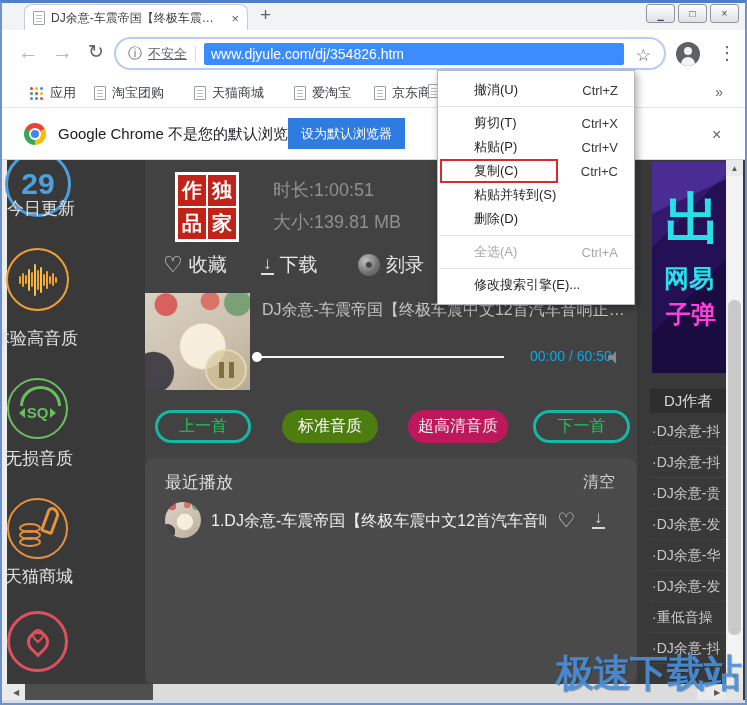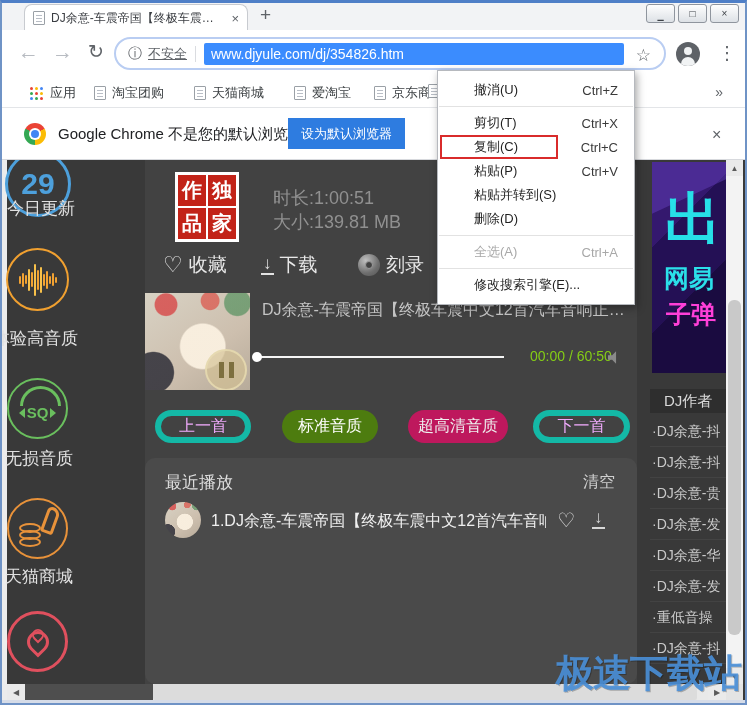--- a/index.html
+++ b/index.html
@@ -123,26 +123,26 @@
        linear-gradient(145deg,#d8d2c4,#cdbfae 60%,#b7ab9a);}
   .artbox{position:absolute;left:0;top:133px;width:105px;height:97px;overflow:hidden;}
   .pausebtn{position:absolute;left:60px;top:56px;width:42px;height:42px;border-radius:50%;
             background:rgba(210,192,146,.65);border:2px solid rgba(232,218,178,.85);box-sizing:border-box;}
   .pausebtn::before,.pausebtn::after{content:"";position:absolute;top:11px;width:5px;height:16px;background:#7d6f3f;}
   .pausebtn::before{left:12px}.pausebtn::after{left:22px}
   .trackt{position:absolute;left:117px;top:140px;width:372px;font-size:16px;color:#c4c4c4;
           white-space:nowrap;overflow:hidden;text-overflow:ellipsis;}
   .pline{position:absolute;left:109px;top:196px;width:250px;height:2px;background:#f5f5f5;}
   .pdot{position:absolute;left:-2px;top:-4px;width:10px;height:10px;border-radius:50%;background:#fff;}
-  .ptime{position:absolute;left:385px;top:188px;font-size:14px;color:#84cc16;white-space:nowrap;}
+  .ptime{position:absolute;left:385px;top:188px;font-size:14px;color:#0ea5e9;white-space:nowrap;}
   .spk{position:absolute;left:463px;top:191px;width:13px;height:13px;background:#8a8a8a;
        clip-path:polygon(0 32%,32% 32%,62% 2%,62% 98%,32% 68%,0 68%);}
   .pill{position:absolute;top:250px;height:33px;border-radius:17px;display:flex;align-items:center;justify-content:center;
         font-size:16px;box-sizing:border-box;}
-  .pill.outline{border:6px solid #14b8a6;color:#f0abfc;background:transparent;}
+  .pill.outline{border:3px solid #14b8a6;color:#22c55e;background:transparent;}
   .pill.orange{background:#4d7c0f;color:#fff;}
   .pill.dark{background:#be185d;color:#eee;}
   .recent{position:absolute;left:0;top:298px;width:492px;height:226px;background:#4a4a4a;border-radius:10px;}
   .rechead{position:absolute;left:20px;top:13px;font-size:17px;color:#dedede;}
   .recclear{position:absolute;right:22px;top:14px;font-size:16px;color:#cfcfcf;}
   .recava{position:absolute;left:20px;top:44px;width:36px;height:36px;border-radius:50%;overflow:hidden;}
   .rectext{position:absolute;left:66px;top:53px;width:335px;font-size:16px;color:#efefef;white-space:nowrap;overflow:hidden;}
   .recheart{position:absolute;left:412px;top:50px;font-size:20px;color:#d8d8d8;}
   .recdl{position:absolute;left:447px;top:51px;}
 
@@ -311,21 +311,21 @@
         </div>
     </div>
 
     <div class="mainp">
       <div class="stamp">
         <span>作</span>
         <span>独</span>
         <span>品</span>
         <span>家</span>
       </div>
-      <span class="statline" style="top:18px;margin-top:8px;">时长:1:00:51</span>
+      <span class="statline" style="top:18px;">时长:1:00:51</span>
       <span class="statline" style="top:50px;">大小:139.81 MB</span>
 
       <div class="actrow" style="left:18px;">
         <span class="heartg">♡</span>
         <span>收藏</span>
       </div>
       <div class="actrow" style="left:116px;">
         <span class="dlwrap"><span>↓</span></span>
         <span>下载</span>
       </div>
@@ -395,27 +395,27 @@
     <div class="cm-item">
       <span>撤消(U)</span>
       <span class="cm-sc">Ctrl+Z</span>
     </div>
     <div class="cm-sep"></div>
     <div class="cm-item">
       <span>剪切(T)</span>
       <span class="cm-sc">Ctrl+X</span>
     </div>
     <div class="cm-item">
+      <span>粘贴(P)</span>
+      <span class="cm-sc">Ctrl+V</span>
+    </div>
+    <div class="cm-item">
       <div class="cm-red"></div>
       <span>复制(C)</span>
       <span class="cm-sc">Ctrl+C</span>
-    </div>
-    <div class="cm-item">
-      <span>粘贴(P)</span>
-      <span class="cm-sc">Ctrl+V</span>
     </div>
     <div class="cm-item">
       <span>粘贴并转到(S)</span>
       <span class="cm-sc"></span>
     </div>
     <div class="cm-item">
       <span>删除(D)</span>
       <span class="cm-sc"></span>
     </div>
     <div class="cm-sep"></div>

